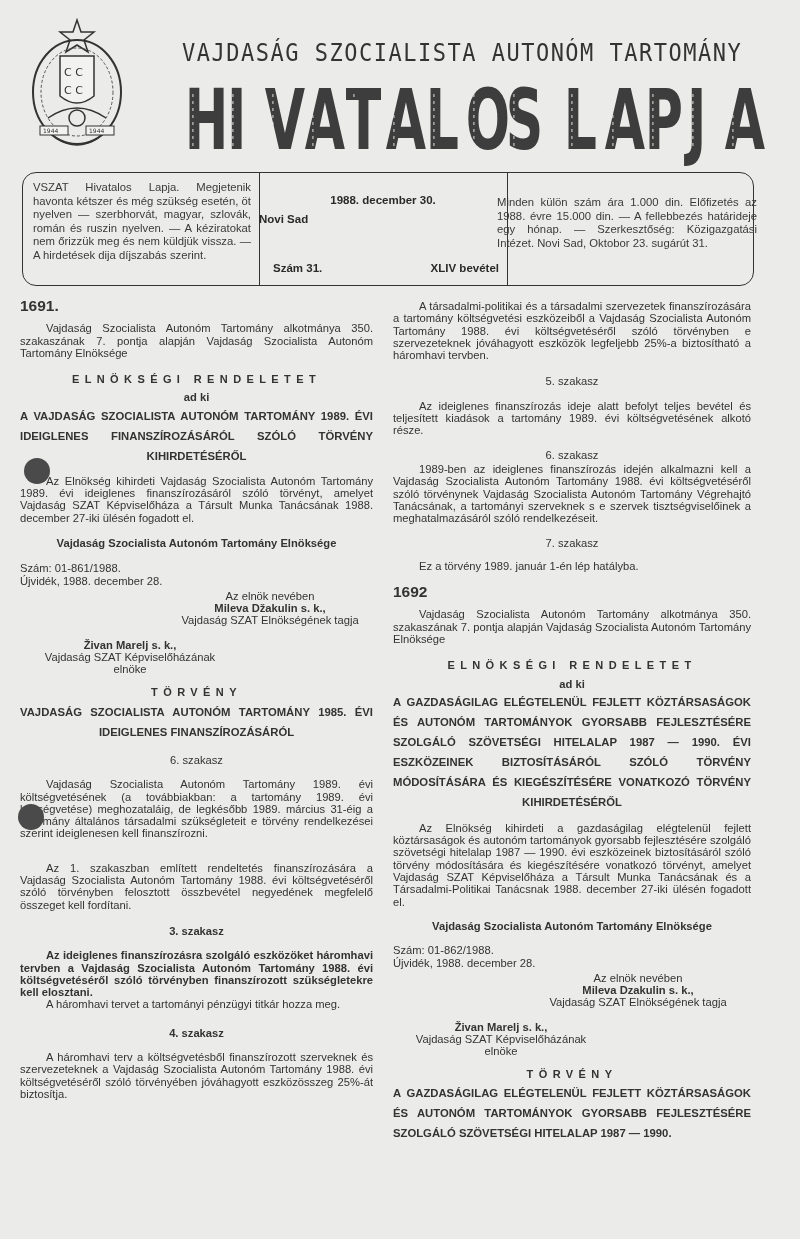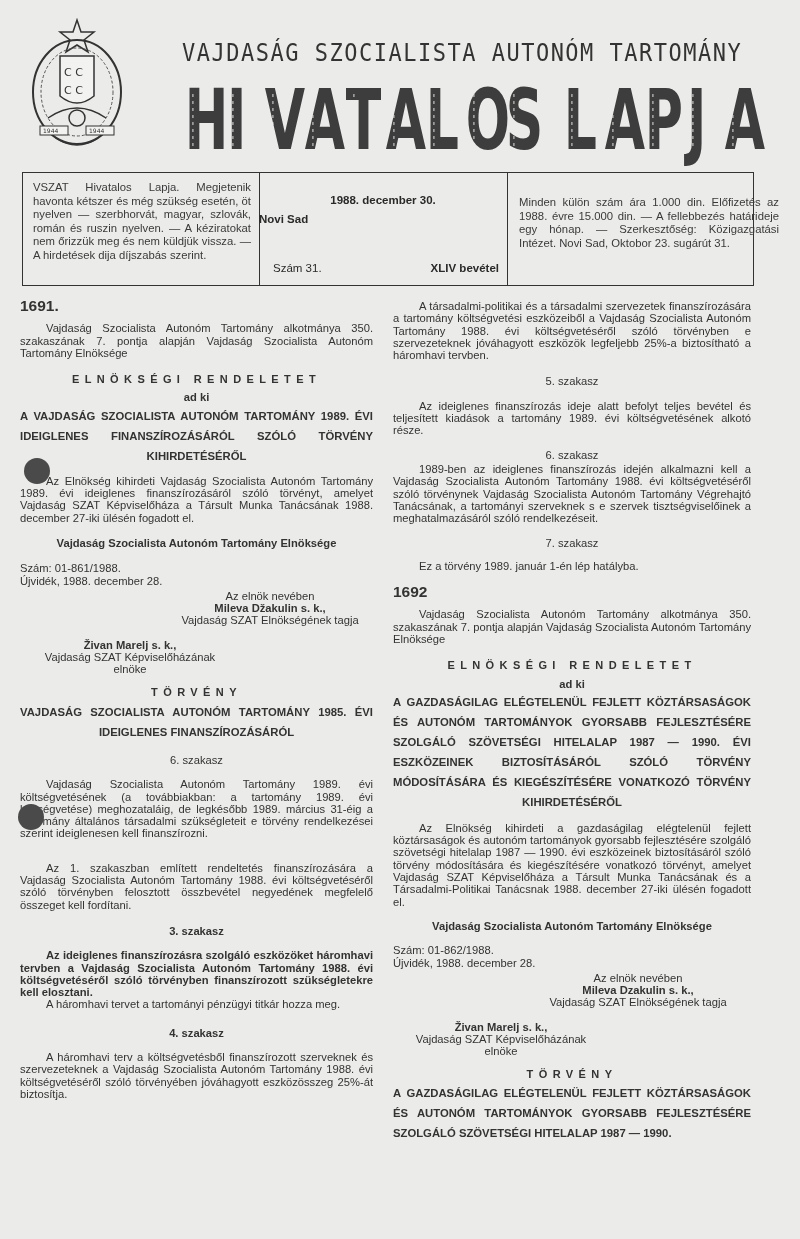--- a/index.html
+++ b/index.html
@@ -36,35 +36,35 @@
   .title .glyph::after {
     content:""; position:absolute; left:12px; top:8px; width:2px; height:60px;
     background:repeating-linear-gradient(180deg, transparent 0 4px, #ebebe9 4px 7px);
     opacity:.75;
   }
 
   
   .infobox {
     left:22px; top:172px; width:730px; height:112px;
     border-top:1.5px solid #333; border-bottom:1.5px solid #333;
-    border-left:1.5px solid #333; border-right:1.5px solid #333;
+    border-left:1.5px solid #333; border-right:1.5px solid #333;border-radius:14px;
   }
   .infobox .col { position:absolute; top:0; bottom:0; }
   .ib-left { left:0; width:236px; border-right:1.5px solid #333; }
   .ib-mid { left:236px; width:248px; border-right:1.5px solid #333; }
-  .ib-right { left:486px; width:244px;padding-left:32px; }
+  .ib-right { left:464px; width:244px;padding-left:32px; }
   .ib-left p, .ib-right p {
     margin:0; font-size:11.3px; line-height:13.6px; text-align:justify;
     color:#3a3a3a;
   }
   .ib-left p { position:absolute; left:10px; right:8px; top:8px; }
   .ib-right p { position:absolute; left:10px; right:6px; top:23px; }
   .ib-mid .date { position:absolute; left:0; right:0; top:21px; text-align:center; font-weight:bold; font-size:11.5px; }
   .ib-mid .place { position:absolute; left:0; right:0; top:40px; font-weight:bold; font-size:11.5px; }
-  .ib-mid .num { position:absolute; left:14px; top:89px; font-weight:normal; font-size:11.5px; }
+  .ib-mid .num { position:absolute; left:14px; top:89px; font-weight:bold; font-size:11.5px; }
   .ib-mid .vol { position:absolute; right:8px; top:89px; font-weight:bold; font-size:11.5px; }
 
   
   .col-text { position:absolute; font-size:11.2px; line-height:12.3px; color:#333; }
   .left-col { left:20px; top:300px; width:353px; }
   .right-col { left:393px; top:300px; width:358px; }
   .para { margin:0; text-align:justify; text-indent:26px; }
   .num-head { font-weight:bold; font-size:15.5px; margin:0; text-indent:0; }
   .spaced { text-align:center; font-weight:bold; letter-spacing:5.4px; font-size:11px; margin:0; }
   .center { text-align:center; margin:0; }

